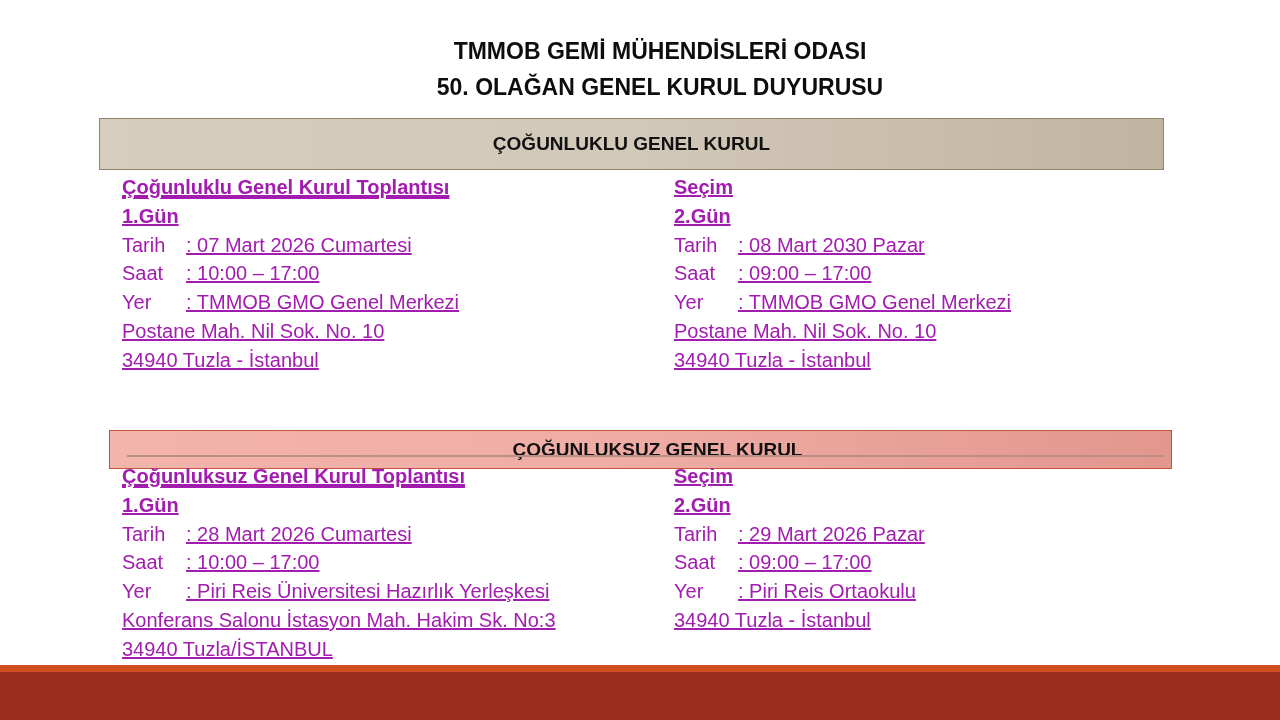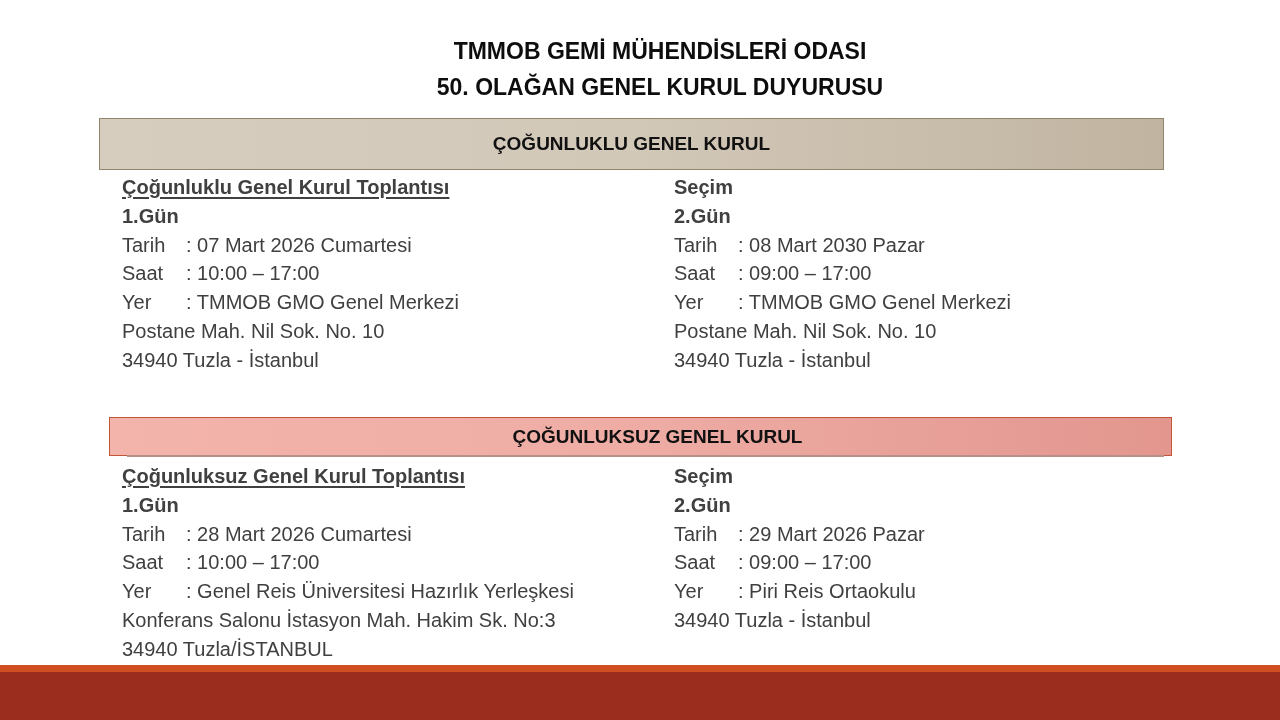--- a/index.html
+++ b/index.html
@@ -41,42 +41,43 @@
     .banner-1 {
       left: 99px;
       top: 118px;
       width: 1065px;
       height: 52px;
       background: linear-gradient(90deg, #d6cdbf 0%, #d2c8b8 50%, #c1b4a1 100%);
       border: 1.5px solid #8e866a;
     }
     .banner-2 {
       left: 109px;
-      top: 417px;
+      top: 430px;
       width: 1063px;
       height: 39px;
       background: linear-gradient(90deg, #f3b4ac 0%, #eeaca4 50%, #e2968e 100%);
       border: 1.5px solid #c2553a;
       padding-left: 34px;
     }
     .banner-2-shadow {
       position: absolute;
       left: 127px;
       top: 455px;
       width: 1037px;
       height: 2px;
       background: #b98f88;
     }
 
     .col {
       position: absolute;
       font-size: 20px;
       line-height: 28.8px;
-      color: #404040;
+      color: #a21caf;
       white-space: nowrap;
+      text-decoration: underline;
     }
     .col-l1 { left: 122px; top: 173px; }
     .col-r1 { left: 674px; top: 173px; }
     .col-l2 { left: 122px; top: 462px; }
     .col-r2 { left: 674px; top: 462px; }
 
     .line { display: block; height: 28.8px; }
     .bold { font-weight: bold; }
     .underline { text-decoration: underline; text-underline-offset: 3px; text-decoration-thickness: 2px; }
     .kv-key {
@@ -137,21 +138,21 @@
 <div class="banner banner-2">
   <span>ÇOĞUNLUKSUZ GENEL KURUL</span>
 </div>
 <div class="banner-2-shadow"></div>
 
 <div class="col col-l2">
   <span class="line bold underline">Çoğunluksuz Genel Kurul Toplantısı</span>
   <span class="line bold">1.Gün</span>
   <span class="line"><span class="kv-key">Tarih</span><span class="kv-sep">: 28 Mart 2026 Cumartesi</span></span>
   <span class="line"><span class="kv-key">Saat</span><span class="kv-sep">: 10:00 – 17:00</span></span>
-  <span class="line"><span class="kv-key">Yer</span><span class="kv-sep">: Genel Reis Üniversitesi Hazırlık Yerleşkesi</span></span>
+  <span class="line"><span class="kv-key">Yer</span><span class="kv-sep">: Piri Reis Üniversitesi Hazırlık Yerleşkesi</span></span>
   <span class="line">Konferans Salonu İstasyon Mah. Hakim Sk. No:3</span>
   <span class="line">34940 Tuzla/İSTANBUL</span>
 </div>
 
 <div class="col col-r2">
   <span class="line bold">Seçim</span>
   <span class="line bold">2.Gün</span>
   <span class="line"><span class="kv-key">Tarih</span><span class="kv-sep">: 29 Mart 2026 Pazar</span></span>
   <span class="line"><span class="kv-key">Saat</span><span class="kv-sep">: 09:00 – 17:00</span></span>
   <span class="line"><span class="kv-key">Yer</span><span class="kv-sep">: Piri Reis Ortaokulu</span></span>

